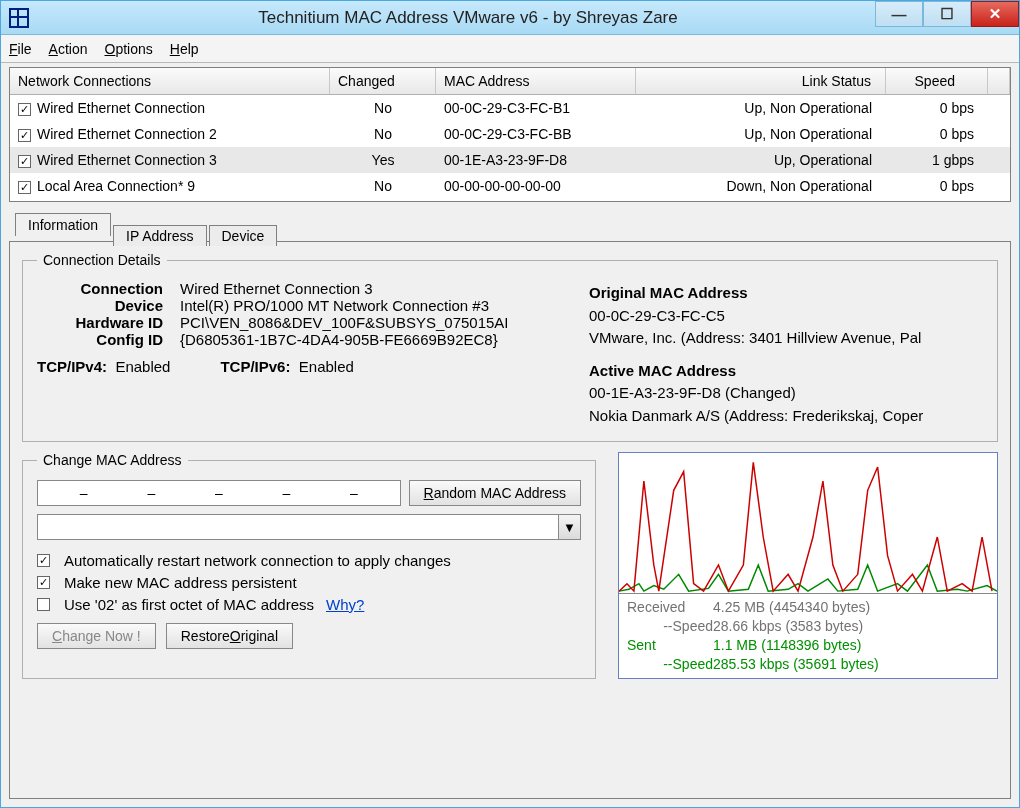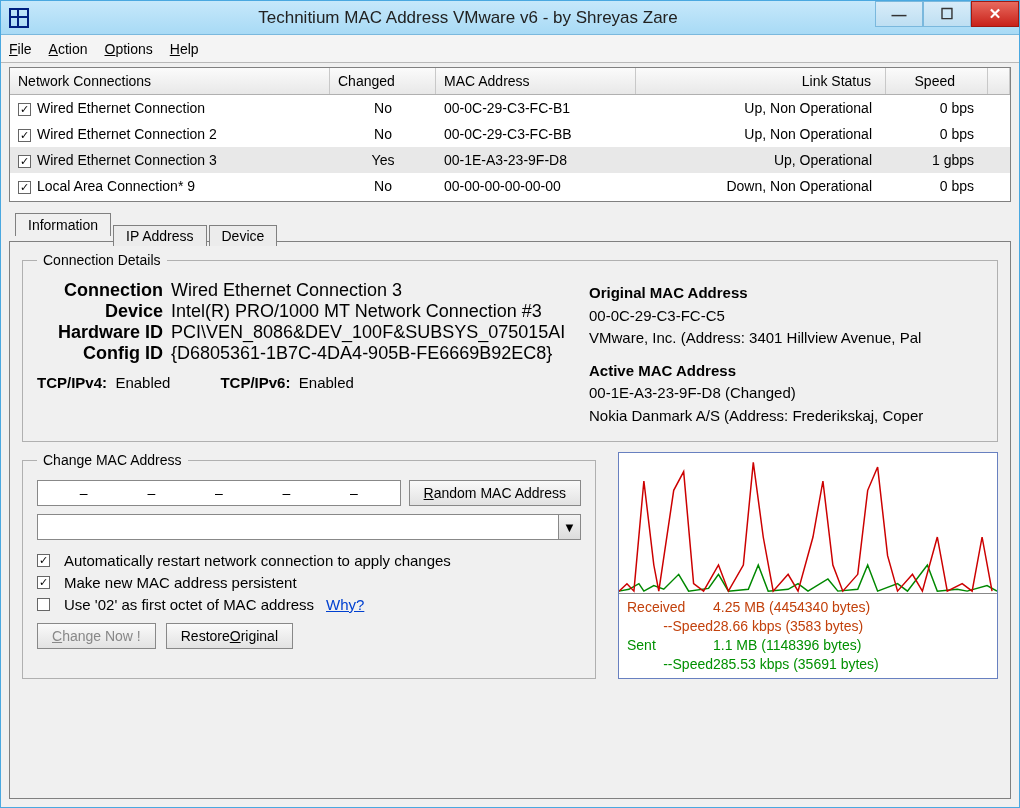--- a/index.html
+++ b/index.html
@@ -177,23 +177,24 @@
   legend { padding: 0 6px; font-size:14px; }
 
   .details-grid {
     display:grid;
     grid-template-columns: 540px 1fr;
     gap: 4px 12px;
   }
   .kv {
     display:flex;
     align-items:baseline;
-    font-size:18px;
+    font-size:15px;
     white-space:nowrap;
     overflow:hidden;
+    gap:9px;
   }
   .kv .k { font-weight:bold; width: 126px; text-align:right; margin-right:8px; flex-shrink:0;}
   .kv .v { overflow:hidden; text-overflow:clip;}
   .details-right { font-size:15px; line-height:1.5;}
   .details-right .hdr{ font-weight:bold; margin-top:2px;}
   .tcp-row { display:flex; gap:50px; margin-top:10px; font-size:15px;}
   .tcp-row .k{font-weight:bold;}
 
   .bottom-split {
     display:flex;
@@ -255,21 +256,21 @@
     min-height:140px;
   }
   .graph-stats{
     border-top:1px solid #888;
     padding:4px 8px;
     font-size:14px;
     line-height:1.35;
     display:grid;
     grid-template-columns: 86px 1fr;
   }
-  .gs-red{ color:#c2410c;}
+  .gs-red{ color:#737373;}
   .gs-green{ color:#009000;}
   svg.chart{position:absolute; inset:0; width:100%; height:100%;}
 </style>
 </head>
 <body>
 
 <div class="window">
   <div class="titlebar">
     <div class="title-icon"></div>
     <div class="title-text">Technitium MAC Address VMware v6 - by Shreyas Zare</div>

